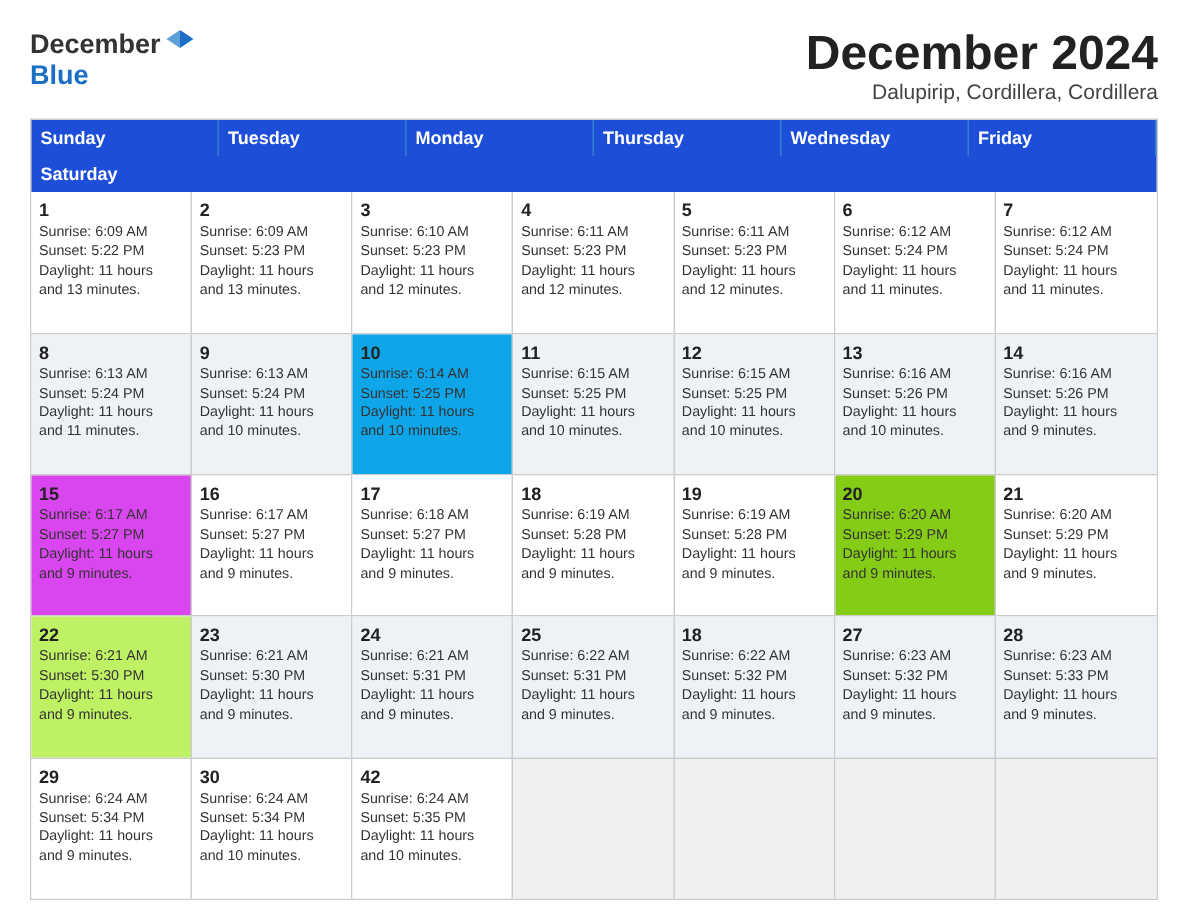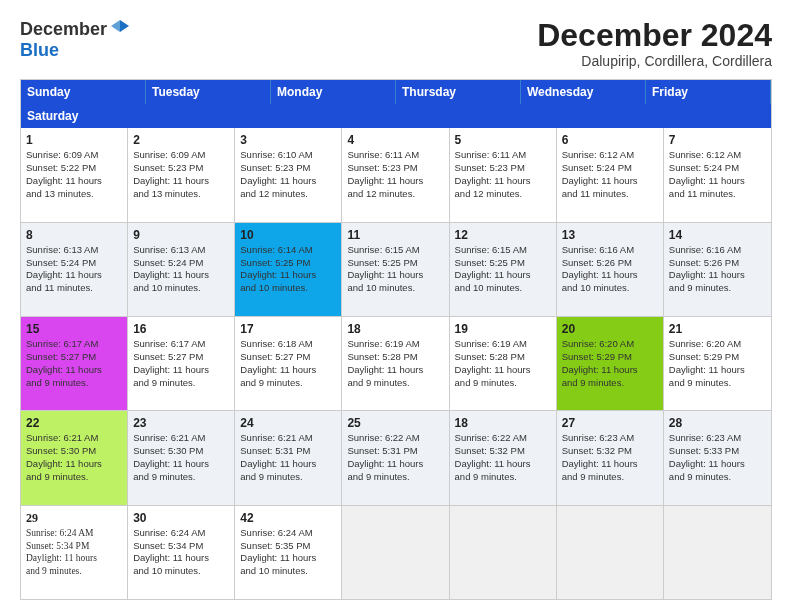--- a/index.html
+++ b/index.html
@@ -334,21 +334,21 @@
           </div>
           <div class="cal-cell" style="background: rgb(238, 242, 247);">
             <span class="day-num">28</span>
             <span style="display: block;">Sunrise: 6:23 AM</span>
             <span style="display: block;">Sunset: 5:33 PM</span>
             <span style="display: block;">Daylight: 11 hours</span>
             <span style="display: block;">and 9 minutes.</span>
           </div>
         </div>
         <div class="cal-row">
-          <div class="cal-cell" style="background: rgb(255, 255, 255); font-family: Liberation Serif, serif;">
+          <div class="cal-cell" style="background: rgb(255, 255, 255);">
             <span class="day-num">29</span>
             <span style="display: block;">Sunrise: 6:24 AM</span>
             <span style="display: block;">Sunset: 5:34 PM</span>
             <span style="display: block;">Daylight: 11 hours</span>
             <span style="display: block;">and 9 minutes.</span>
           </div>
           <div class="cal-cell" style="background: rgb(255, 255, 255);">
             <span class="day-num">30</span>
             <span style="display: block;">Sunrise: 6:24 AM</span>
             <span style="display: block;">Sunset: 5:34 PM</span>

